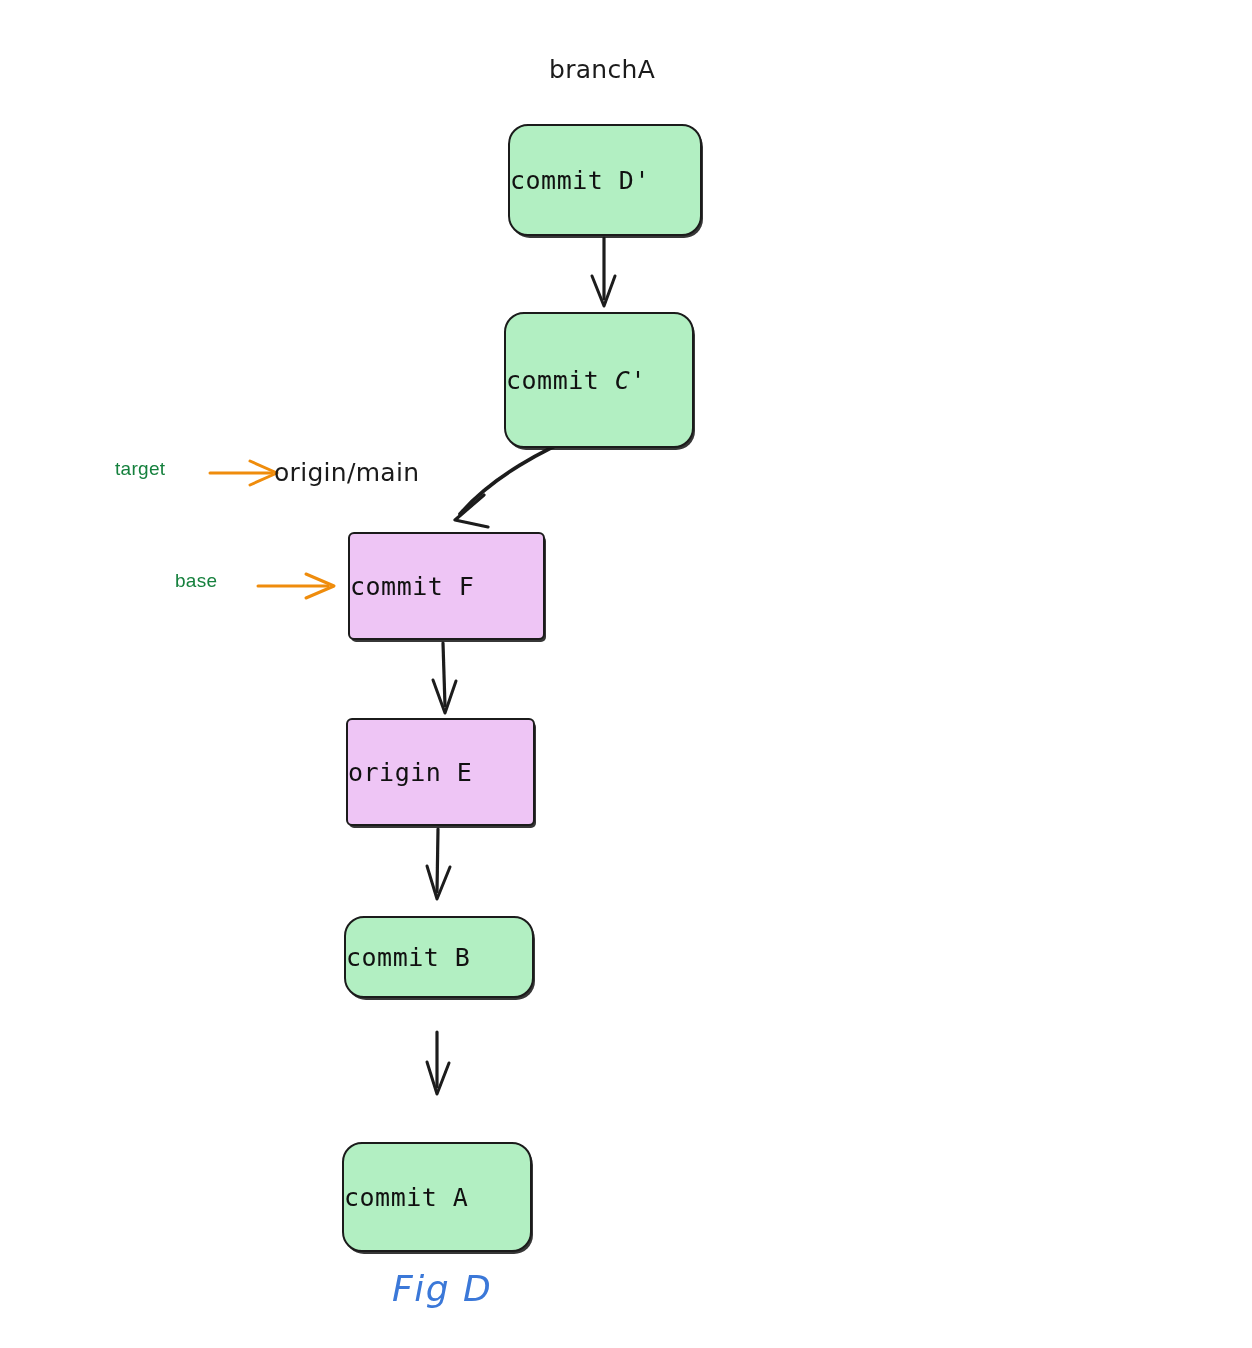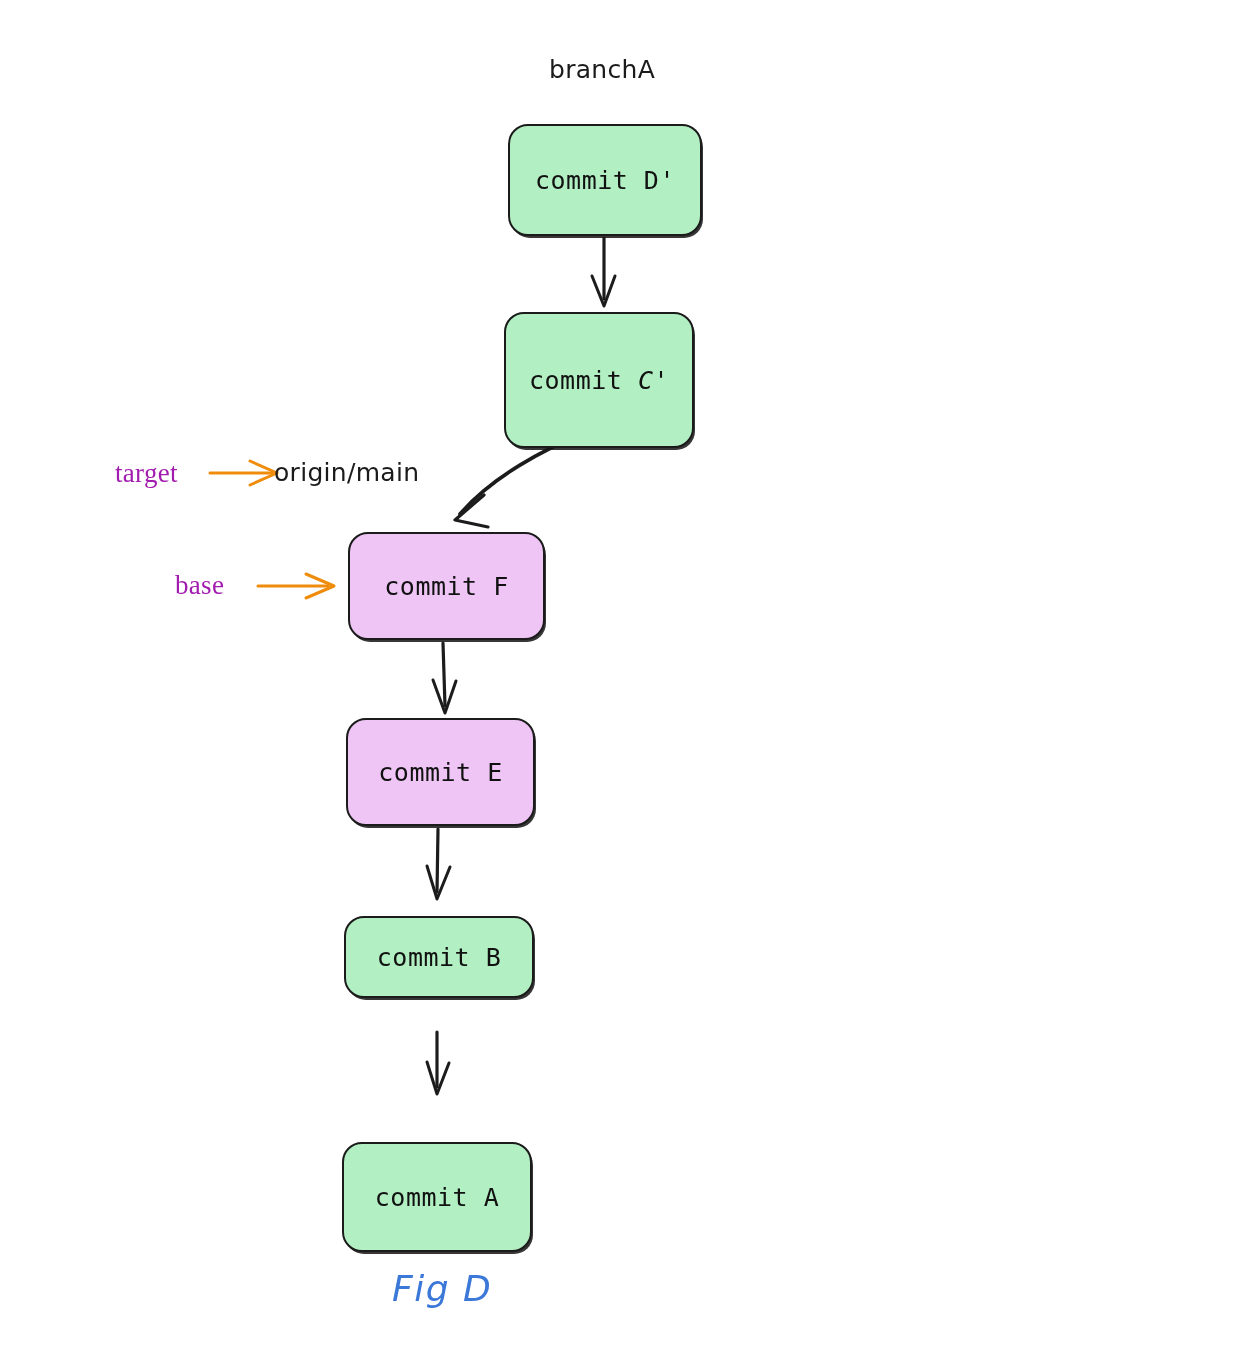--- a/index.html
+++ b/index.html
@@ -20,44 +20,43 @@
     width: 1252px;
     height: 1348px;
   }
   .node {
     position: absolute;
     box-sizing: border-box;
     border: 2.6px solid #1b1b1b;
     border-radius: 20px;
     display: flex;
     align-items: center;
-    justify-content: center;
     font-family: "DejaVu Sans Mono", monospace;
     font-size: 25px;
     color: #111111;
     letter-spacing: 0.5px;
     box-shadow: 2px 3px 0 -1px rgba(20,20,20,0.85);
   }
   .node.green { background: #b2efc2; }
-  .node.purple { background: #eec5f5; }
+  .node.purple { background: #eec5f5; border-radius: 6px; }
   .node .prime-italic { font-style: italic; }
 
   .plain-label {
     position: absolute;
     font-family: "DejaVu Sans", sans-serif;
     font-size: 25px;
     color: #1b1b1b;
     white-space: nowrap;
     letter-spacing: 0.3px;
   }
   .annot-label {
     position: absolute;
-    font-family: Liberation Serif, serif;
-    font-size: 27px;
-    color: #a21caf;
+    font-family: Liberation Sans, sans-serif;
+    font-size: 19px;
+    color: #15803d;
     white-space: nowrap;
     letter-spacing: 0.3px;
   }
   .fig-label {
     position: absolute;
     font-family: "DejaVu Sans", sans-serif;
     font-size: 36px;
     font-style: italic;
     color: #3b78d8;
     white-space: nowrap;
@@ -125,21 +124,21 @@
 
 <div class="node green" style="left:504px; top:312px; width:190px; height:136px;">
   <span>commit <span class="prime-italic">C'</span></span>
 </div>
 
 <div class="node purple" style="left:348px; top:532px; width:197px; height:108px;">
   <span>commit F</span>
 </div>
 
 <div class="node purple" style="left:346px; top:718px; width:189px; height:108px;">
-  <span>commit E</span>
+  <span>origin E</span>
 </div>
 
 <div class="node green" style="left:344px; top:916px; width:190px; height:82px;">
   <span>commit B</span>
 </div>
 
 <div class="node green" style="left:342px; top:1102px; width:190px; height:110px;margin-top:40px;">
   <span>commit A</span>
 </div>
 

